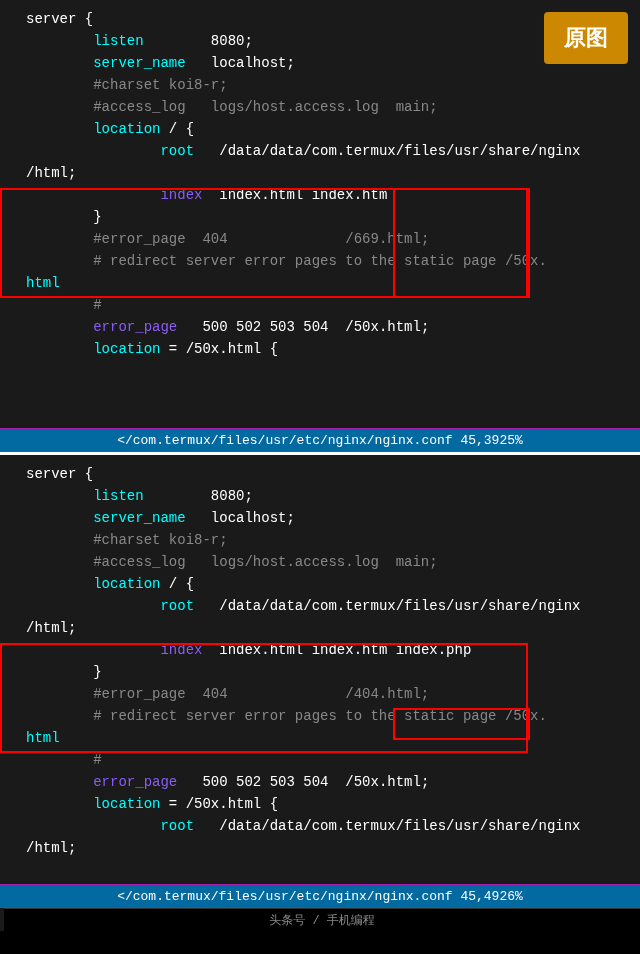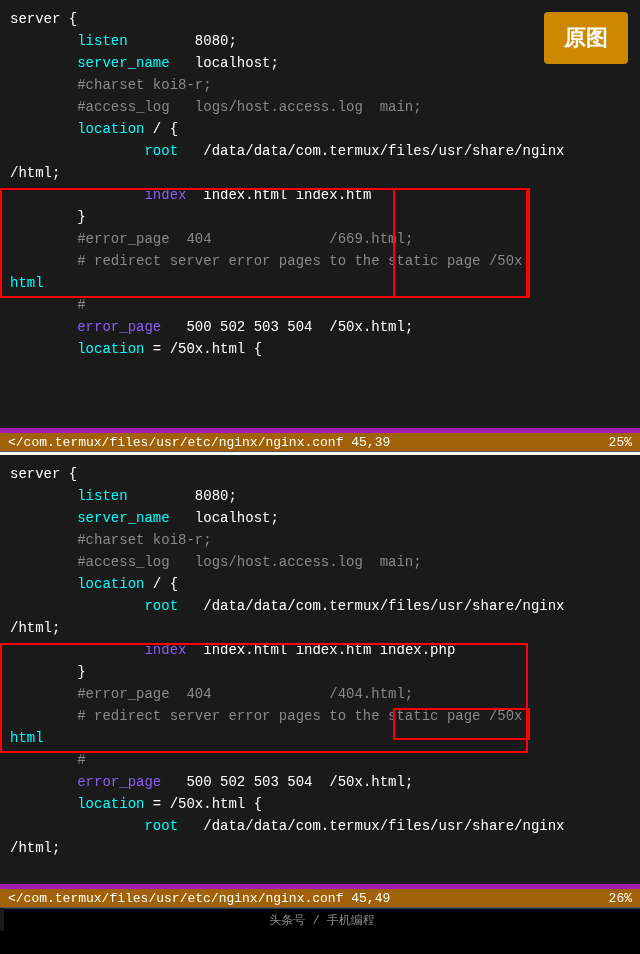--- a/index.html
+++ b/index.html
@@ -30,39 +30,39 @@
 
     .code-area {
       padding: 8px 0 8px 0;
       overflow: hidden;
     }
 
     .line {
       display: block;
       white-space: pre;
       line-height: 22px;
-      padding: 0 10px;
+      padding: 0 26px;
       color: #f0f0f0;
     }
 
     .kw-cyan { color: #00ffff; }
     .kw-magenta { color: #8b5cf6; }
     .kw-white { color: #ffffff; }
     .kw-comment { color: #888888; }
 
     .status-bar {
-      background: #a16207;
+      background: #0369a1;
       color: #fff;
       height: 24px;
       display: flex;
       align-items: center;
       padding: 0 8px;
       font-size: 13px;
-      justify-content: space-between;
-      border-top: 5px solid #a21caf;
+      justify-content: center;
+      border-top: 1px solid #a21caf;
       border-bottom: 1px solid #555;
     }
 
     .badge {
       position: absolute;
       top: 12px;
       right: 12px;
       width: 84px;
       height: 52px;
       display: flex;

